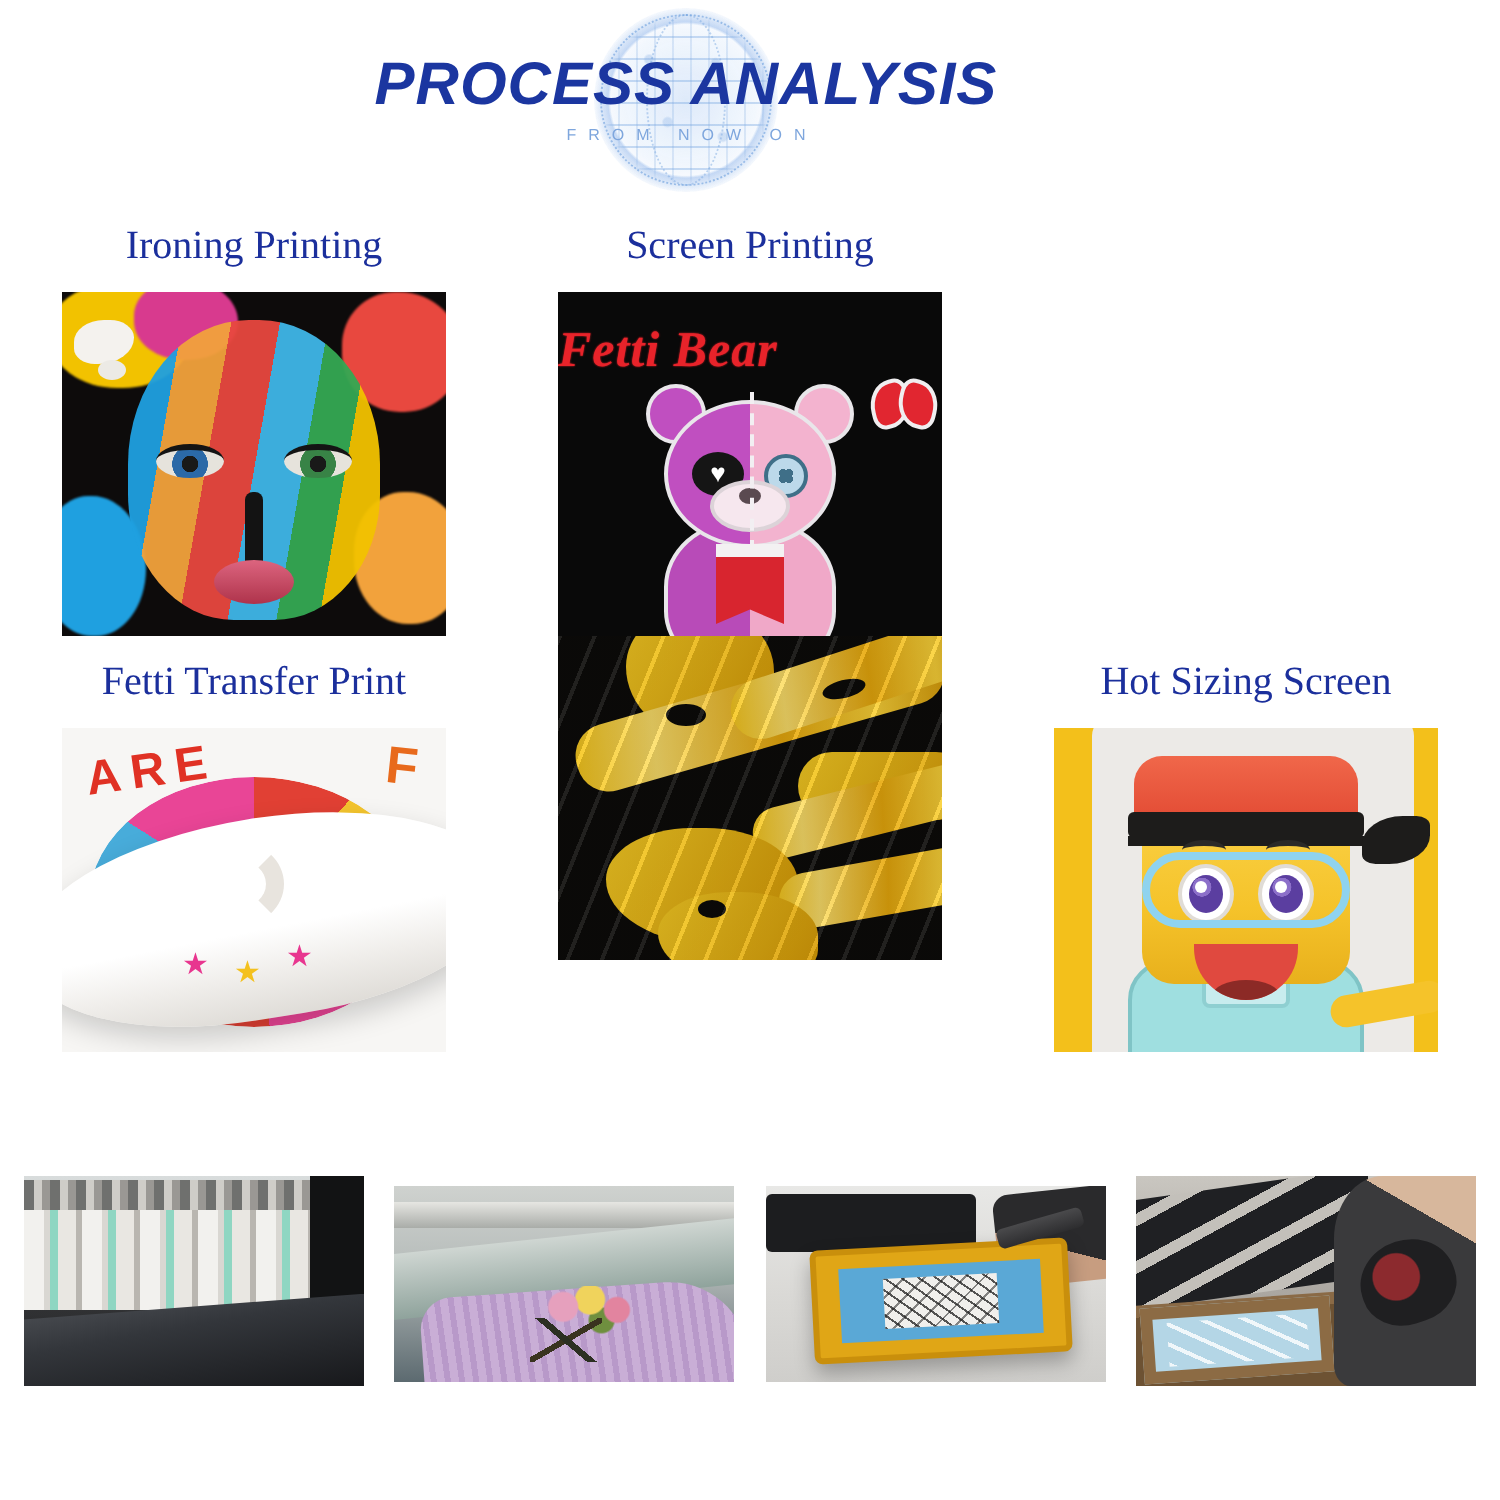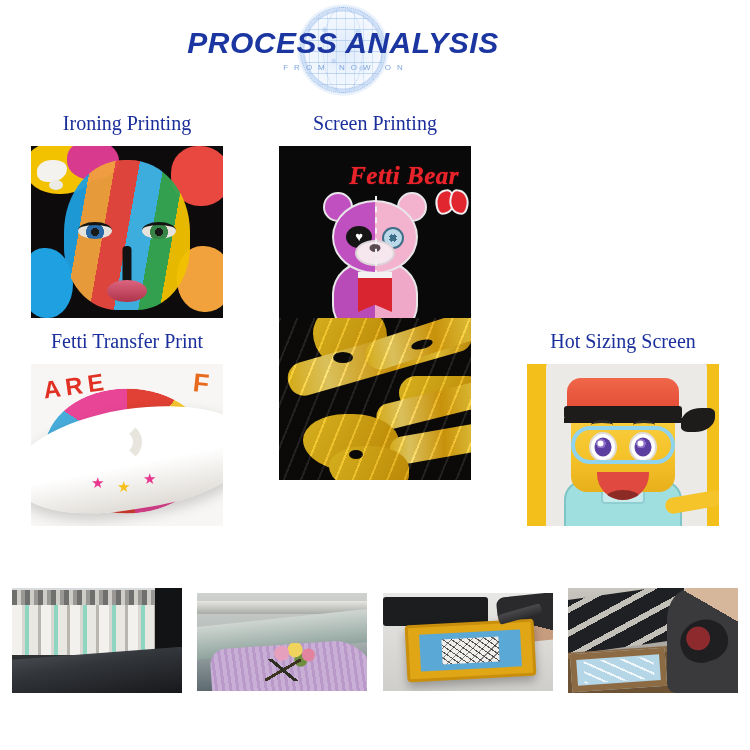--- a/index.html
+++ b/index.html
@@ -211,21 +211,21 @@
     background: linear-gradient(180deg, #e86a86, #b8364f);
   }
   .splat {
     position: absolute; border-radius: 50%;
   }
 
   
   .art-bear { width: 100%; height: 100%; background: #090909; position: relative; overflow: hidden; }
   .bear-text {
     position: absolute; top: 16px; left: 0; right: 12px;
-    text-align: right;
+    text-align: left;
     font-family: "Liberation Serif", "DejaVu Serif", serif;
     font-style: italic; font-weight: 700;
     font-size: 25px; color: #e8232a;
     letter-spacing: .5px;
     text-shadow: 0 0 1px #e8232a;
   }
   .bear-body {
     position: absolute; left: 50%; bottom: -18px; transform: translateX(-50%);
     width: 86px; height: 76px; border-radius: 44% 44% 40% 40%;
     background: linear-gradient(90deg, #b84bb8 0 50%, #f0a8c8 50% 100%);

